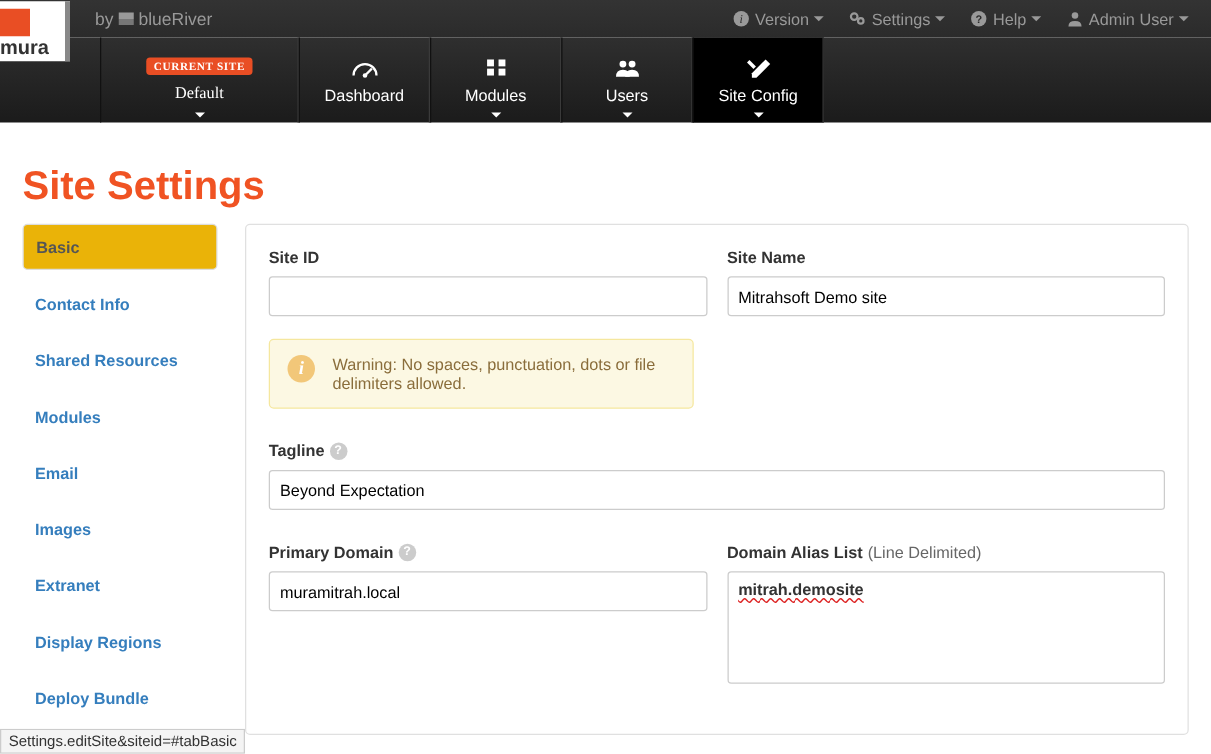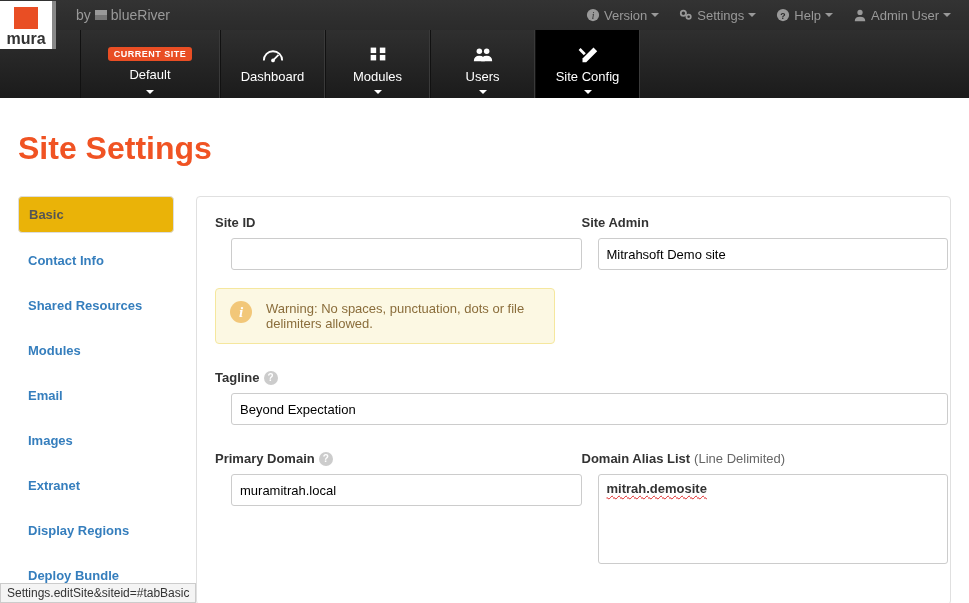--- a/index.html
+++ b/index.html
@@ -1,50 +1,50 @@
 <!DOCTYPE html>
 <html><head>
 <meta charset="utf-8">
 <style>
   * { box-sizing: border-box; margin: 0; padding: 0; }
   body { font-family: "Helvetica Neue", Helvetica, Arial, sans-serif; font-size: 13px; color: #333; background: #fff; width: 969px; }
 
   .topbar { background: linear-gradient(#333, #2b2b2b); height: 30px; display: flex; align-items: center; color: #999; padding-right: 12px; gap: 8px; }
-  .topbar .logo { width: 56px; height: 48px; background: #fff; border-right: 4px solid #888; display:flex; flex-direction:column; justify-content:flex-end; align-items:center; z-index:5; position:relative; margin-top:20px; }
+  .topbar .logo { width: 56px; height: 48px; background: #fff; border-right: 4px solid #888; display:flex; flex-direction:column; justify-content:flex-end; align-items:flex-start; z-index:5; position:relative; margin-top:20px; }
   .topbar .logo-sq { width: 24px; height: 22px; background:#e94e24; margin-bottom:2px;}
   .topbar .logo-txt { font-size:16px; font-weight:bold; color:#333; display:block; line-height:1; padding-bottom:2px;}
   .topbar .by { margin-left: 12px; font-size: 14px; color:#999; display:flex; align-items:center; gap:4px;}
   .topbar .by .blueriver-icon { display:inline-block; width:12px; height:10px; background:linear-gradient(to bottom, #999 0 50%, #777 50% 100%); }
   .topbar .flex-spacer { flex: 1; }
   .topbar .topnav-item { color:#999; font-size:13px; padding:4px 6px; display:flex; align-items:center; gap:4px; cursor:pointer;}
   .topbar .caret { width:0; height:0; border-left:4px solid transparent; border-right:4px solid transparent; border-top:4px solid #999;}
 
   .navbar { background: linear-gradient(#2f2f2f, #1b1b1b); height: 68px; display:flex; padding-left:80px;}
   .navbar .nav-item { width:105px; border-left:1px solid #111; border-right:1px solid #3a3a3a; display:flex; flex-direction:column; align-items:center; justify-content:center; color:#eee; font-size:13px; gap:6px; cursor:pointer; position:relative;}
-  .navbar .nav-item.first { width:140px; }
+  .navbar .nav-item.first { width:159px;font-family:Liberation Serif, serif; }
   .navbar .nav-item.active { background:#000; }
   .navbar .badge-current { background:#e94e24; color:#fff; font-size:9px; letter-spacing:0.5px; padding:2px 6px; border-radius:3px; font-weight:bold;}
   .navbar .nav-icon { width:22px; height:18px; display:flex; align-items:center; justify-content:center;}
   .navbar .nav-label { font-size:13px; color:#fff;}
   .navbar .nav-caret { width:0; height:0; border-left:4px solid transparent; border-right:4px solid transparent; border-top:4px solid #fff; position:absolute; bottom:4px;}
 
   .page { padding: 20px 18px 0 18px; }
-  .page-title { color:#f05323; font-size:32px; font-weight:bold; margin:12px 0 29px 0;}
+  .page-title { color:#f05323; font-size:32px; font-weight:bold; margin:12px 0 12px 0;}
   .layout { display:flex; gap:22px; align-items:flex-start;}
   .side-tabs { width:156px; }
   .side-tabs .tab { padding:10px 10px; color:#357ebd; font-size:13px; font-weight:bold; cursor:pointer; }
   .side-tabs .tab.active { background:#eab308; border:1px solid #ddd; border-radius:4px; color:#555; }
   .tab-sep { height:10px; }
 
   .content-pane { flex:1; border:1px solid #e0e0e0; border-radius:4px; padding:18px 18px 40px 18px; }
   .row { display:flex; gap:16px; }
   .col { flex:1; display:flex; flex-direction:column; }
   .field-label { font-weight:bold; font-size:13px; margin-bottom:8px; display:flex; align-items:center; gap:4px;}
   .field-label .sub { font-weight:normal; color:#666;}
-  .input, .textarea { width:100%; border:1px solid #ccc; border-radius:3px; padding:6px 8px; font-size:13px; font-family:inherit; height:32px; background:#fff;margin-left:16px;}
+  .input, .textarea { width:100%; border:1px solid #ccc; border-radius:3px; padding:6px 8px; font-size:13px; font-family:inherit; height:32px; background:#fff;}
   .textarea { height:90px; resize:both;font-weight:bold; }
   .warning-box { margin-top:18px; background:#fcf8e3; border:1px solid #f5e79e; border-radius:4px; padding:12px 14px; color:#8a6d3b; max-width:340px; display:flex; gap:14px; align-items:flex-start;}
   .warning-box .warn-icon { width:22px; height:22px; border-radius:50%; background:#f2c779; color:#fff; display:flex; align-items:center; justify-content:center; font-weight:bold; font-style:italic; font-family:Georgia,serif; font-size:15px; flex-shrink:0;}
   .section-gap { height:26px; }
   .help-q { width:14px; height:14px; border-radius:50%; background:#ccc; color:#fff; display:inline-flex; align-items:center; justify-content:center; font-size:10px; font-weight:bold;}
 
   .status-bar { position:fixed; bottom:0; left:0; background:#f4f4f4; border:1px solid #ccc; padding:2px 6px; font-size:12px; color:#333;}
   .squiggle { text-decoration: underline wavy #d22 1px; text-underline-offset:2px;}
 </style>
 </head>
@@ -175,21 +175,21 @@
       <div class="row">
         <div class="col">
           <label class="field-label">Site ID</label>
           <input class="input" value="" style="">
           <div class="warning-box">
             <div class="warn-icon">i</div>
             <div>Warning: No spaces, punctuation, dots or file delimiters allowed.</div>
           </div>
         </div>
         <div class="col">
-          <label class="field-label">Site Admin</label>
+          <label class="field-label">Site Name</label>
           <input class="input" value="Mitrahsoft Demo site" style="">
         </div>
       </div>
 
       <div class="section-gap"></div>
 
       <div class="col">
         <label class="field-label">
           <span>Tagline</span>
           <span class="help-q">?</span>

